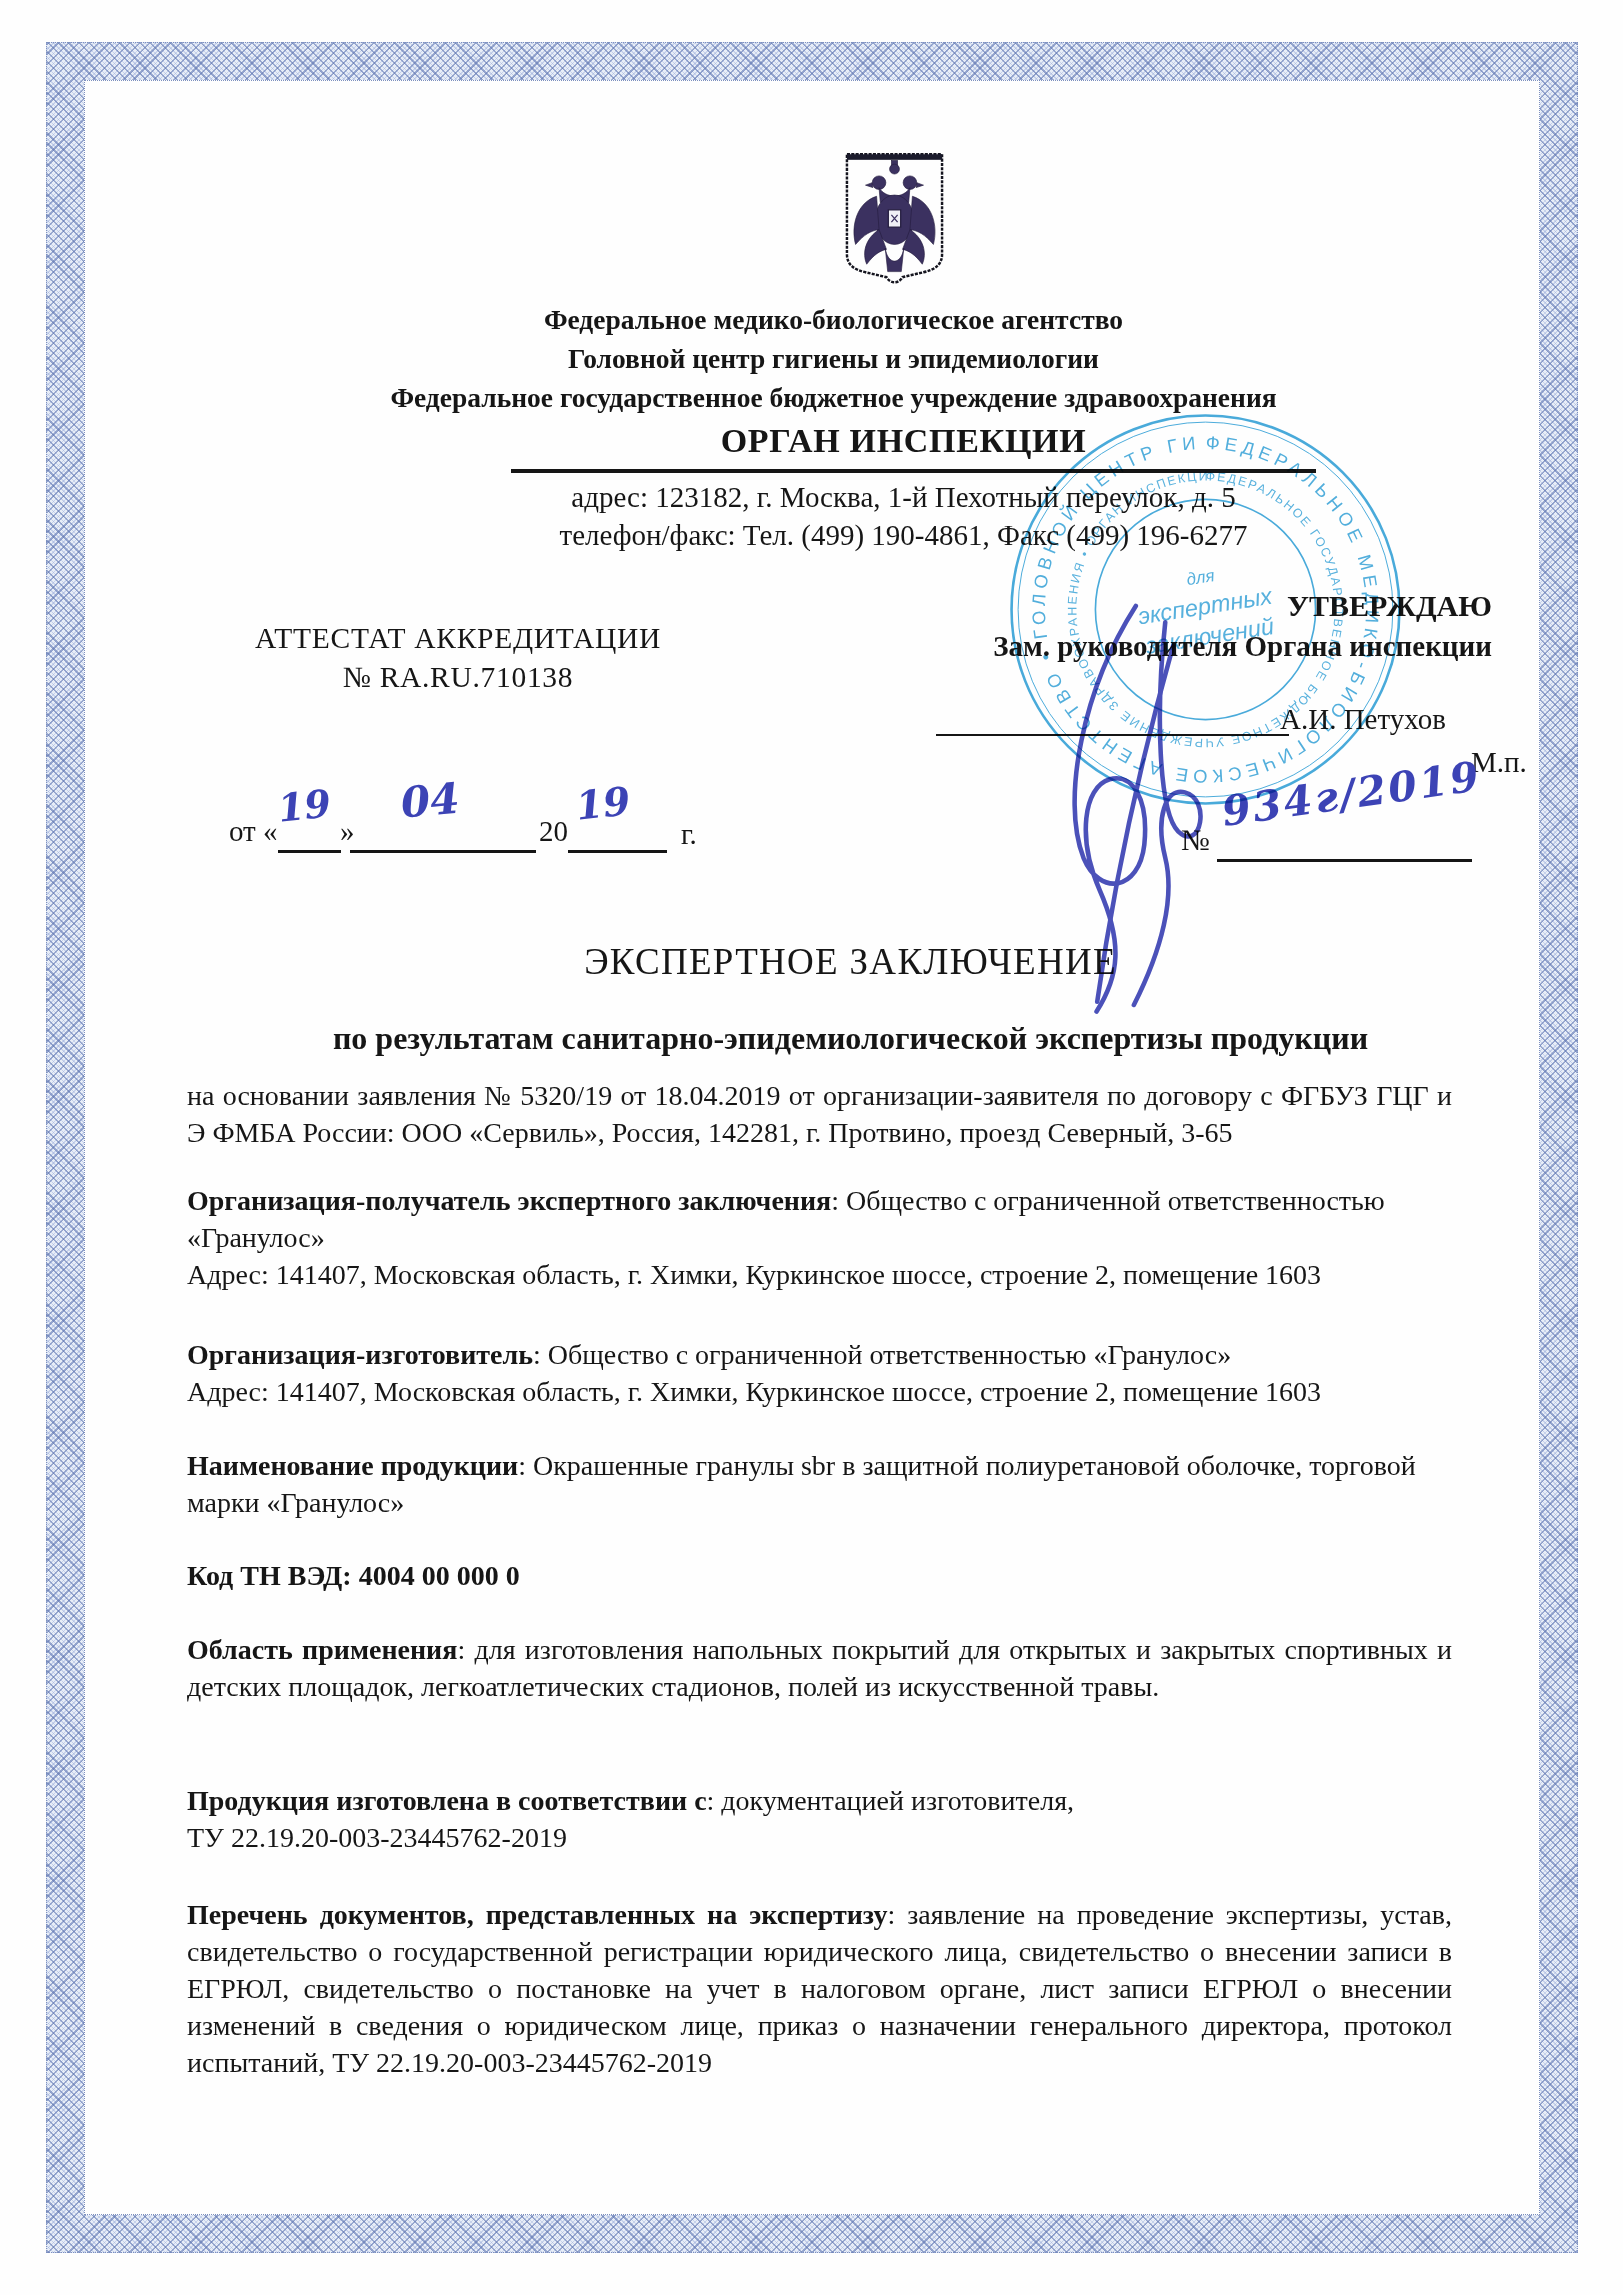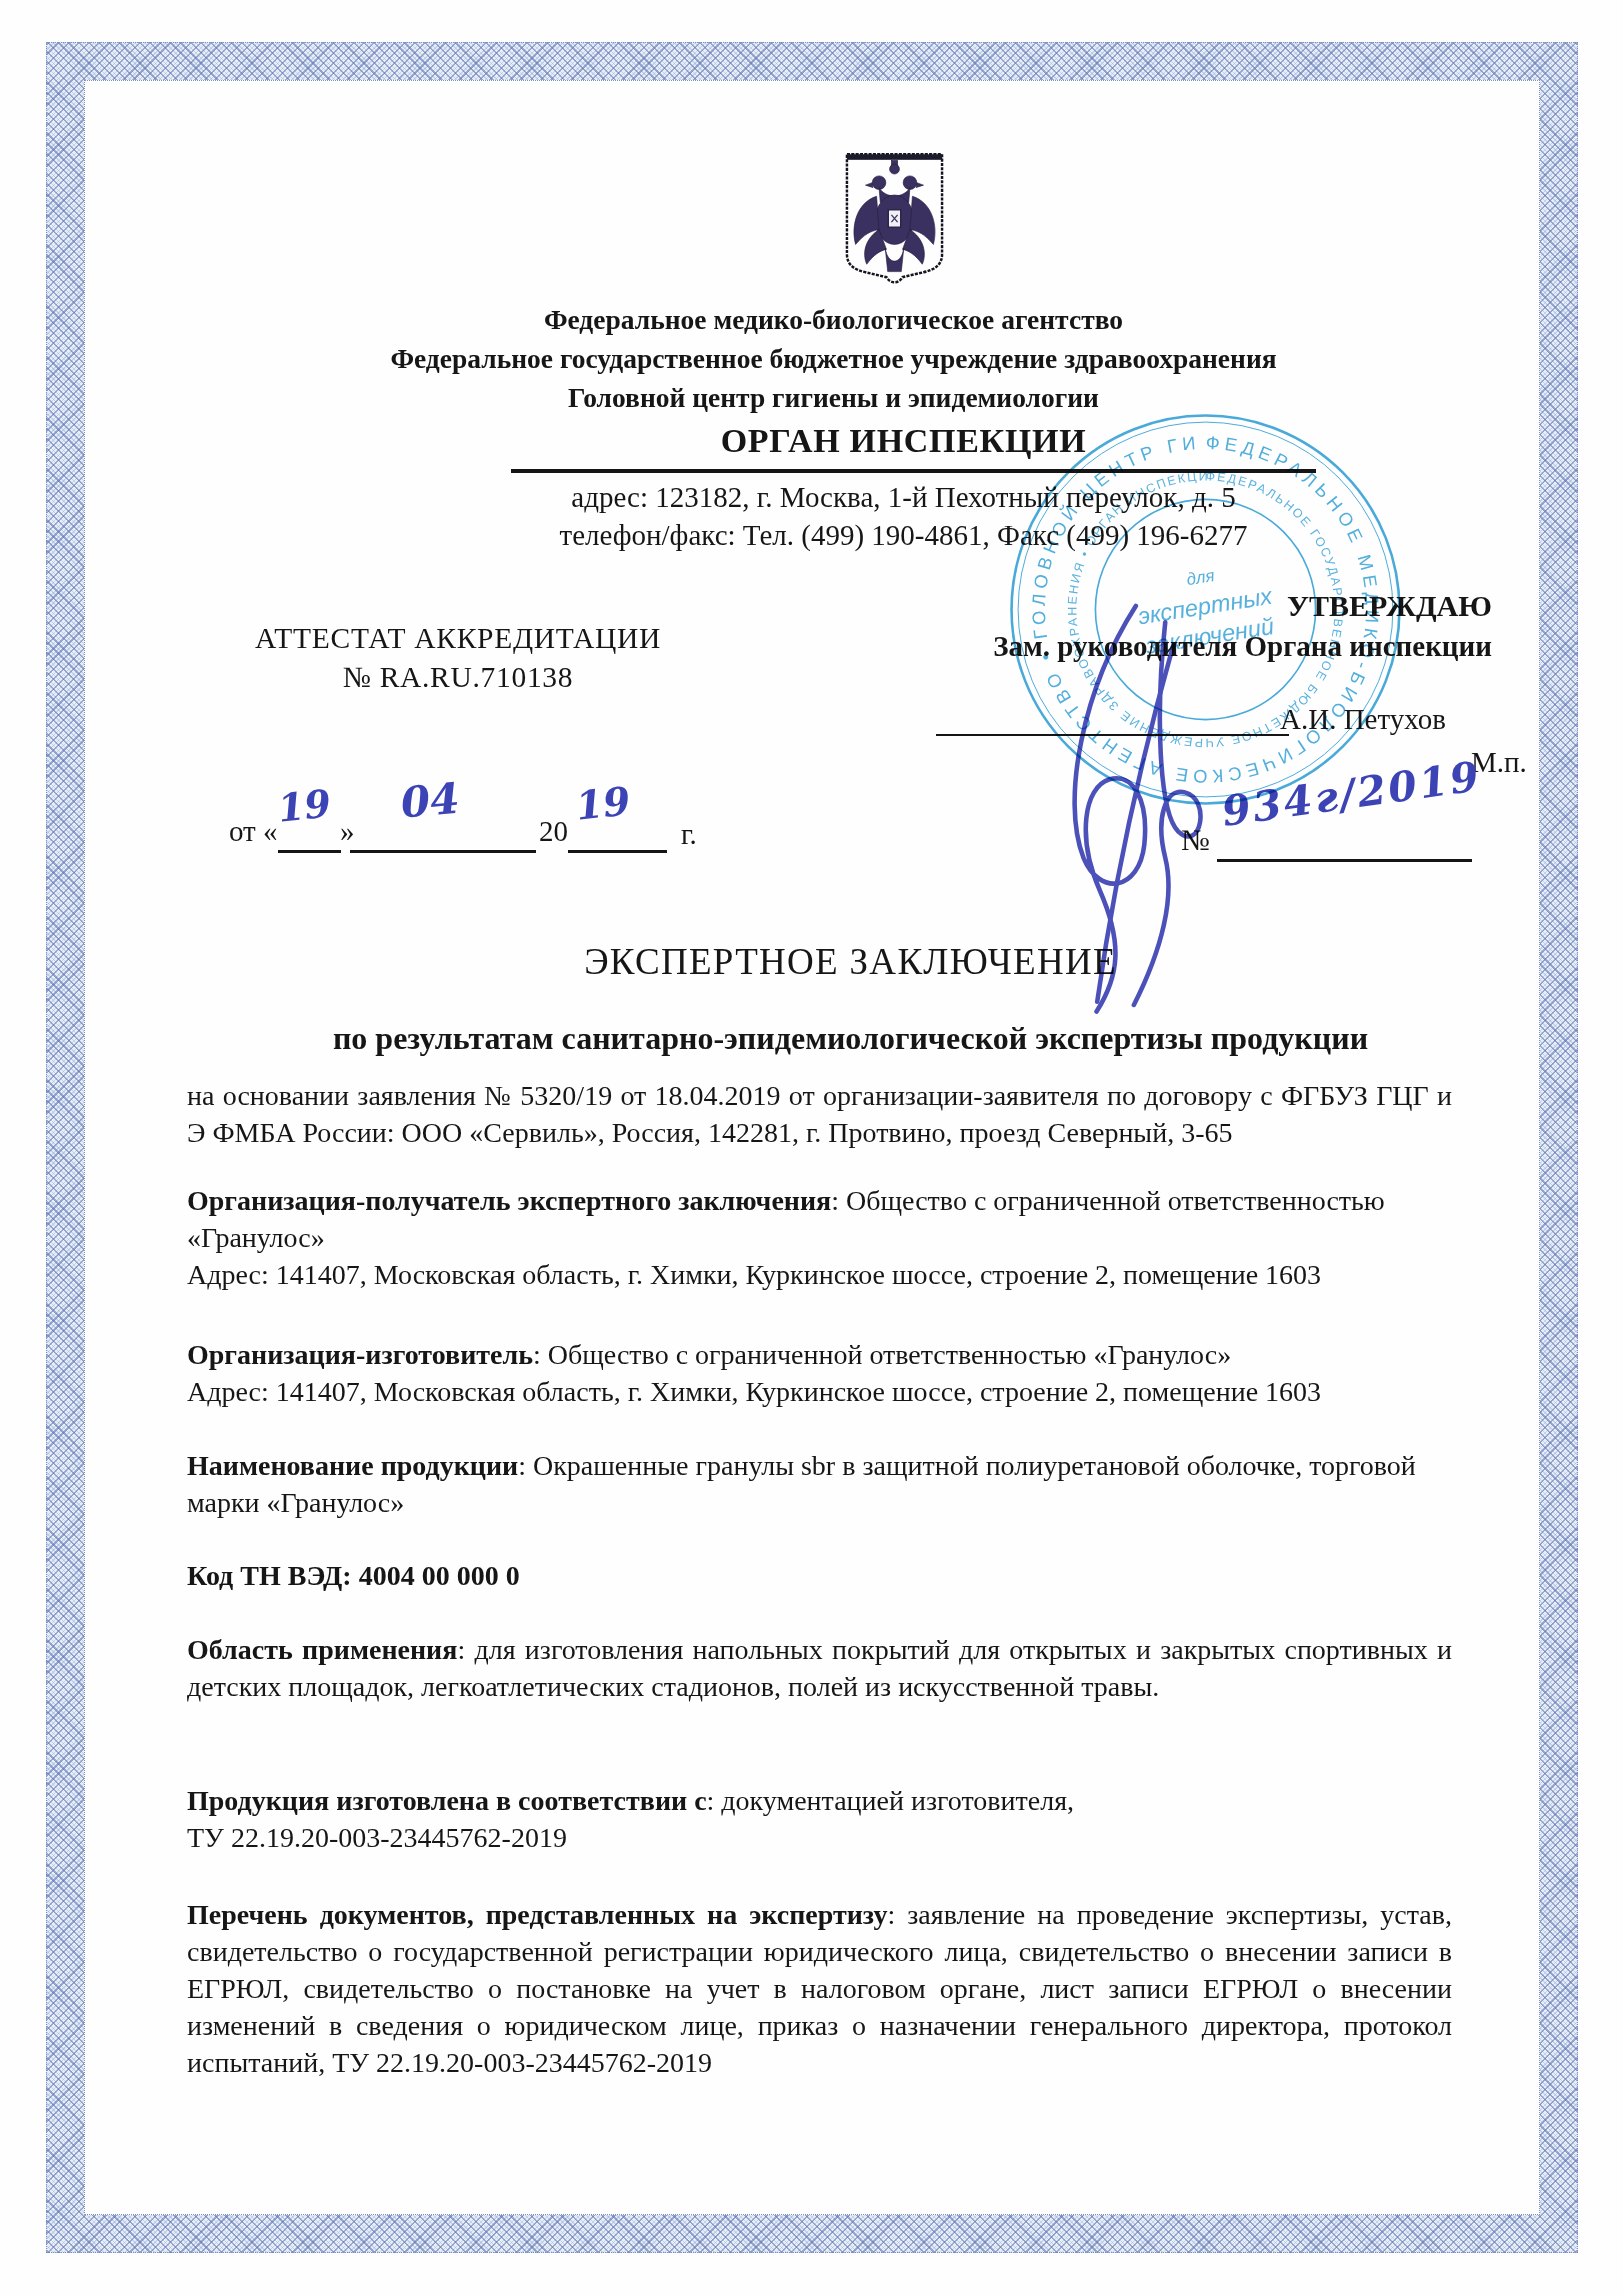--- a/index.html
+++ b/index.html
@@ -64,22 +64,22 @@
       <path d="M60,128 C38,142 32,166 40,184 C52,168 62,162 72,160 Z"></path>
       <path d="M110,128 C132,142 138,166 130,184 C118,168 108,162 98,160 Z"></path>
       <path d="M70,158 C74,186 96,186 100,158 L96,196 L74,196 Z"></path>
     </g>
     <rect x="75" y="96" width="20" height="28" fill="#efeff5" stroke="#241c3e" stroke-width="2"></rect>
     <path d="M80,104 L90,116 M90,104 L80,116" stroke="#3b3160" stroke-width="2"></path>
   </svg>
 
   <div class="abs center" style="left:177px;top:300px;width:1313px;font-weight:bold;font-size:27.5px;line-height:39px;">
     <div>Федеральное медико-биологическое агентство</div>
+    <div>Головной центр гигиены и эпидемиологии</div>
     <div>Федеральное государственное бюджетное учреждение здравоохранения</div>
-    <div>Головной центр гигиены и эпидемиологии</div>
   </div>
 
   <div class="abs center" style="left:249px;top:422px;width:1309px;">
     <div style="font-weight:bold;font-size:34px;letter-spacing:0.7px;">ОРГАН ИНСПЕКЦИИ</div>
   </div>
   <div class="hline" style="left:511px;top:469px;width:805px;height:3.9px;"></div>
   <div class="abs center serif44" style="left:249px;top:478px;width:1309px;">адрес: 123182, г. Москва, 1-й Пехотный переулок, д. 5</div>
   <div class="abs center serif44" style="left:249px;top:516px;width:1309px;">телефон/факс: Тел. (499) 190-4861, Факс (499) 196-6277</div>
 
   <div class="abs center" style="left:196px;top:619px;width:524px;font-size:29.5px;line-height:39px;letter-spacing:0.7px;">

